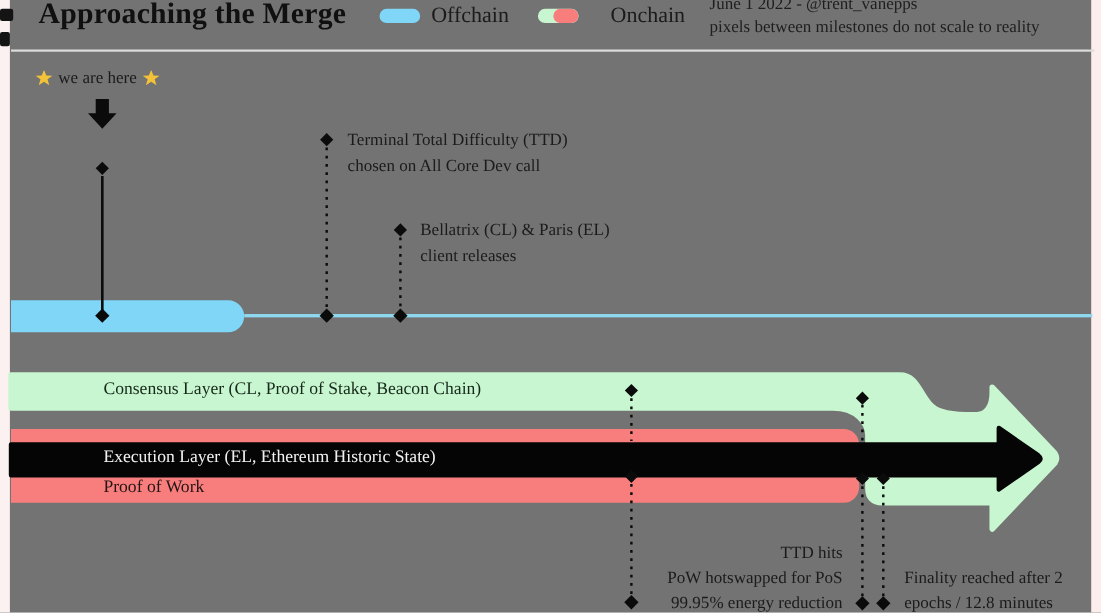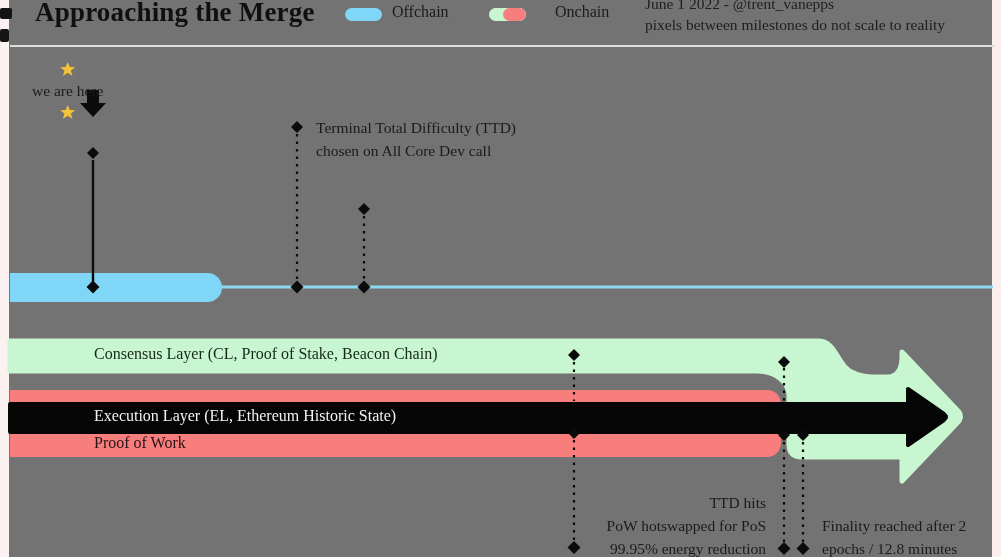--- a/index.html
+++ b/index.html
@@ -17,27 +17,27 @@
   svg.layer{position:absolute;left:0;top:0;}
 
   .txt{position:absolute;font-size:15.5px;line-height:23px;white-space:pre-line;}
   .title{
     position:absolute;left:35px;top:-3px;
     font-size:27px;font-weight:600;letter-spacing:.2px;color:#101010;
   }
   .credit{position:absolute;left:645px;top:-7px;font-size:15.5px;line-height:21px;color:#1e1e1e;}
   .divider{position:absolute;left:10px;top:45px;width:985px;height:2px;background:#dcdcdc;}
 
-  .legend-label{position:absolute;top:3px;font-size:16px;}
+  .legend-label{position:absolute;top:3px;font-size:20px;}
   .pill{position:absolute;top:8px;width:37px;height:13px;border-radius:7px;}
   .pill-offchain{left:345px;background:#7fd6f7;}
   .pill-onchain{left:489px;background:#c8f6d0;overflow:hidden;}
   .pill-onchain .red-half{position:absolute;right:0;top:0;width:23px;height:13px;border-radius:7px;background:#f87e7e;}
 
-  .we-are-here{position:absolute;left:32px;top:62px;font-size:15.5px;display:flex;align-items:center;gap:5px;flex-direction:column;}
+  .we-are-here{position:absolute;left:32px;top:62px;font-size:15.5px;display:flex;align-items:center;gap:5px;}
   .star{width:16px;height:15px;display:inline-block;background:#f2c238;
     clip-path:polygon(50% 0%,63% 34%,98% 35%,70% 57%,80% 94%,50% 72%,20% 94%,30% 57%,2% 35%,37% 34%);}
 
   .band-label{position:absolute;font-size:16px;}
   .lbl-consensus{left:94px;top:345px;color:#16281a;}
   .lbl-execution{left:94px;top:407px;color:#f2f2f2;}
   .lbl-pow{left:94px;top:434px;color:#241414;}
 
   .align-right{text-align:right;}
 </style>
@@ -125,20 +125,22 @@
   <div class="divider"></div>
 
   <div class="we-are-here">
     <span class="star"></span>
     <span>we are here</span>
     <span class="star"></span>
   </div>
 
   <div class="txt" style="left:316px;top:116px;">Terminal Total Difficulty (TTD)
 chosen on All Core Dev call</div>
+  <div class="txt" style="left:382px;top:198px;">Bellatrix (CL) &amp; Paris (EL)
+client releases</div>
 
   <div class="band-label lbl-consensus">Consensus Layer (CL, Proof of Stake, Beacon Chain)</div>
   <div class="band-label lbl-execution">Execution Layer (EL, Ethereum Historic State)</div>
   <div class="band-label lbl-pow">Proof of Work</div>
 
   <div class="txt align-right" style="left:560px;top:491px;width:206px;">TTD hits
 PoW hotswapped for PoS
 99.95% energy reduction</div>
   <div class="txt" style="left:822px;top:514px;width:180px;">Finality reached after 2
 epochs / 12.8 minutes</div>

